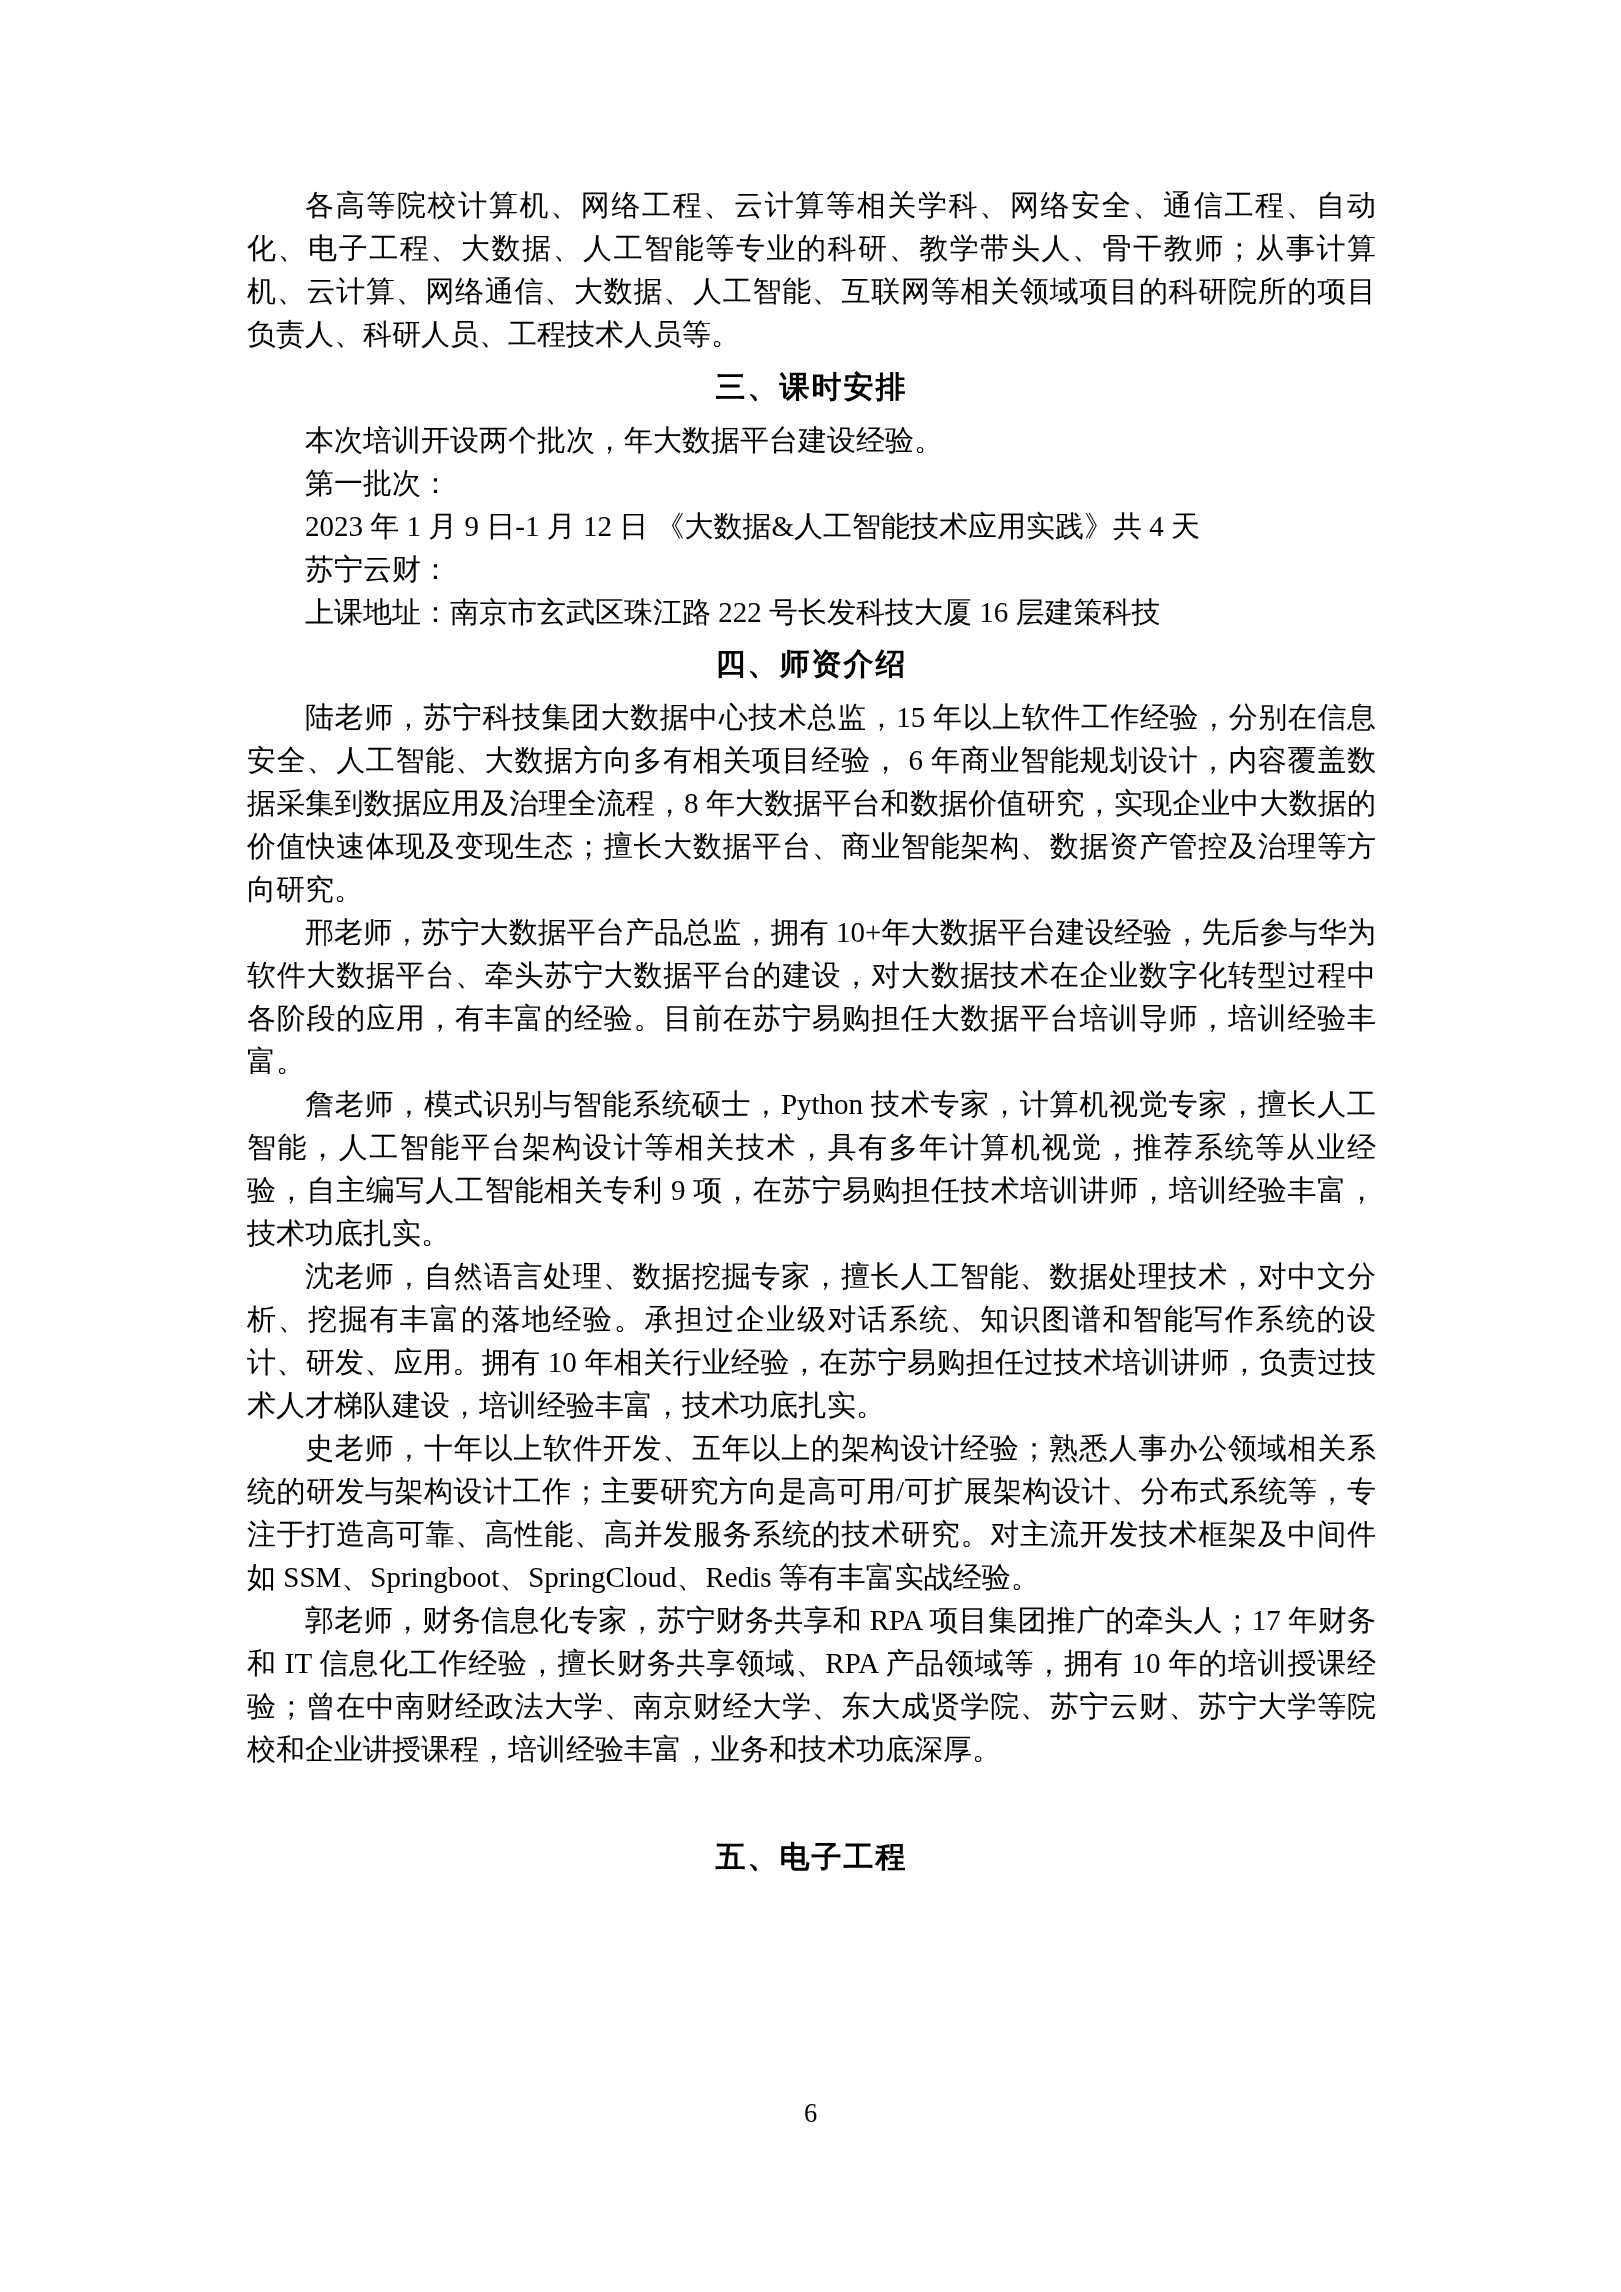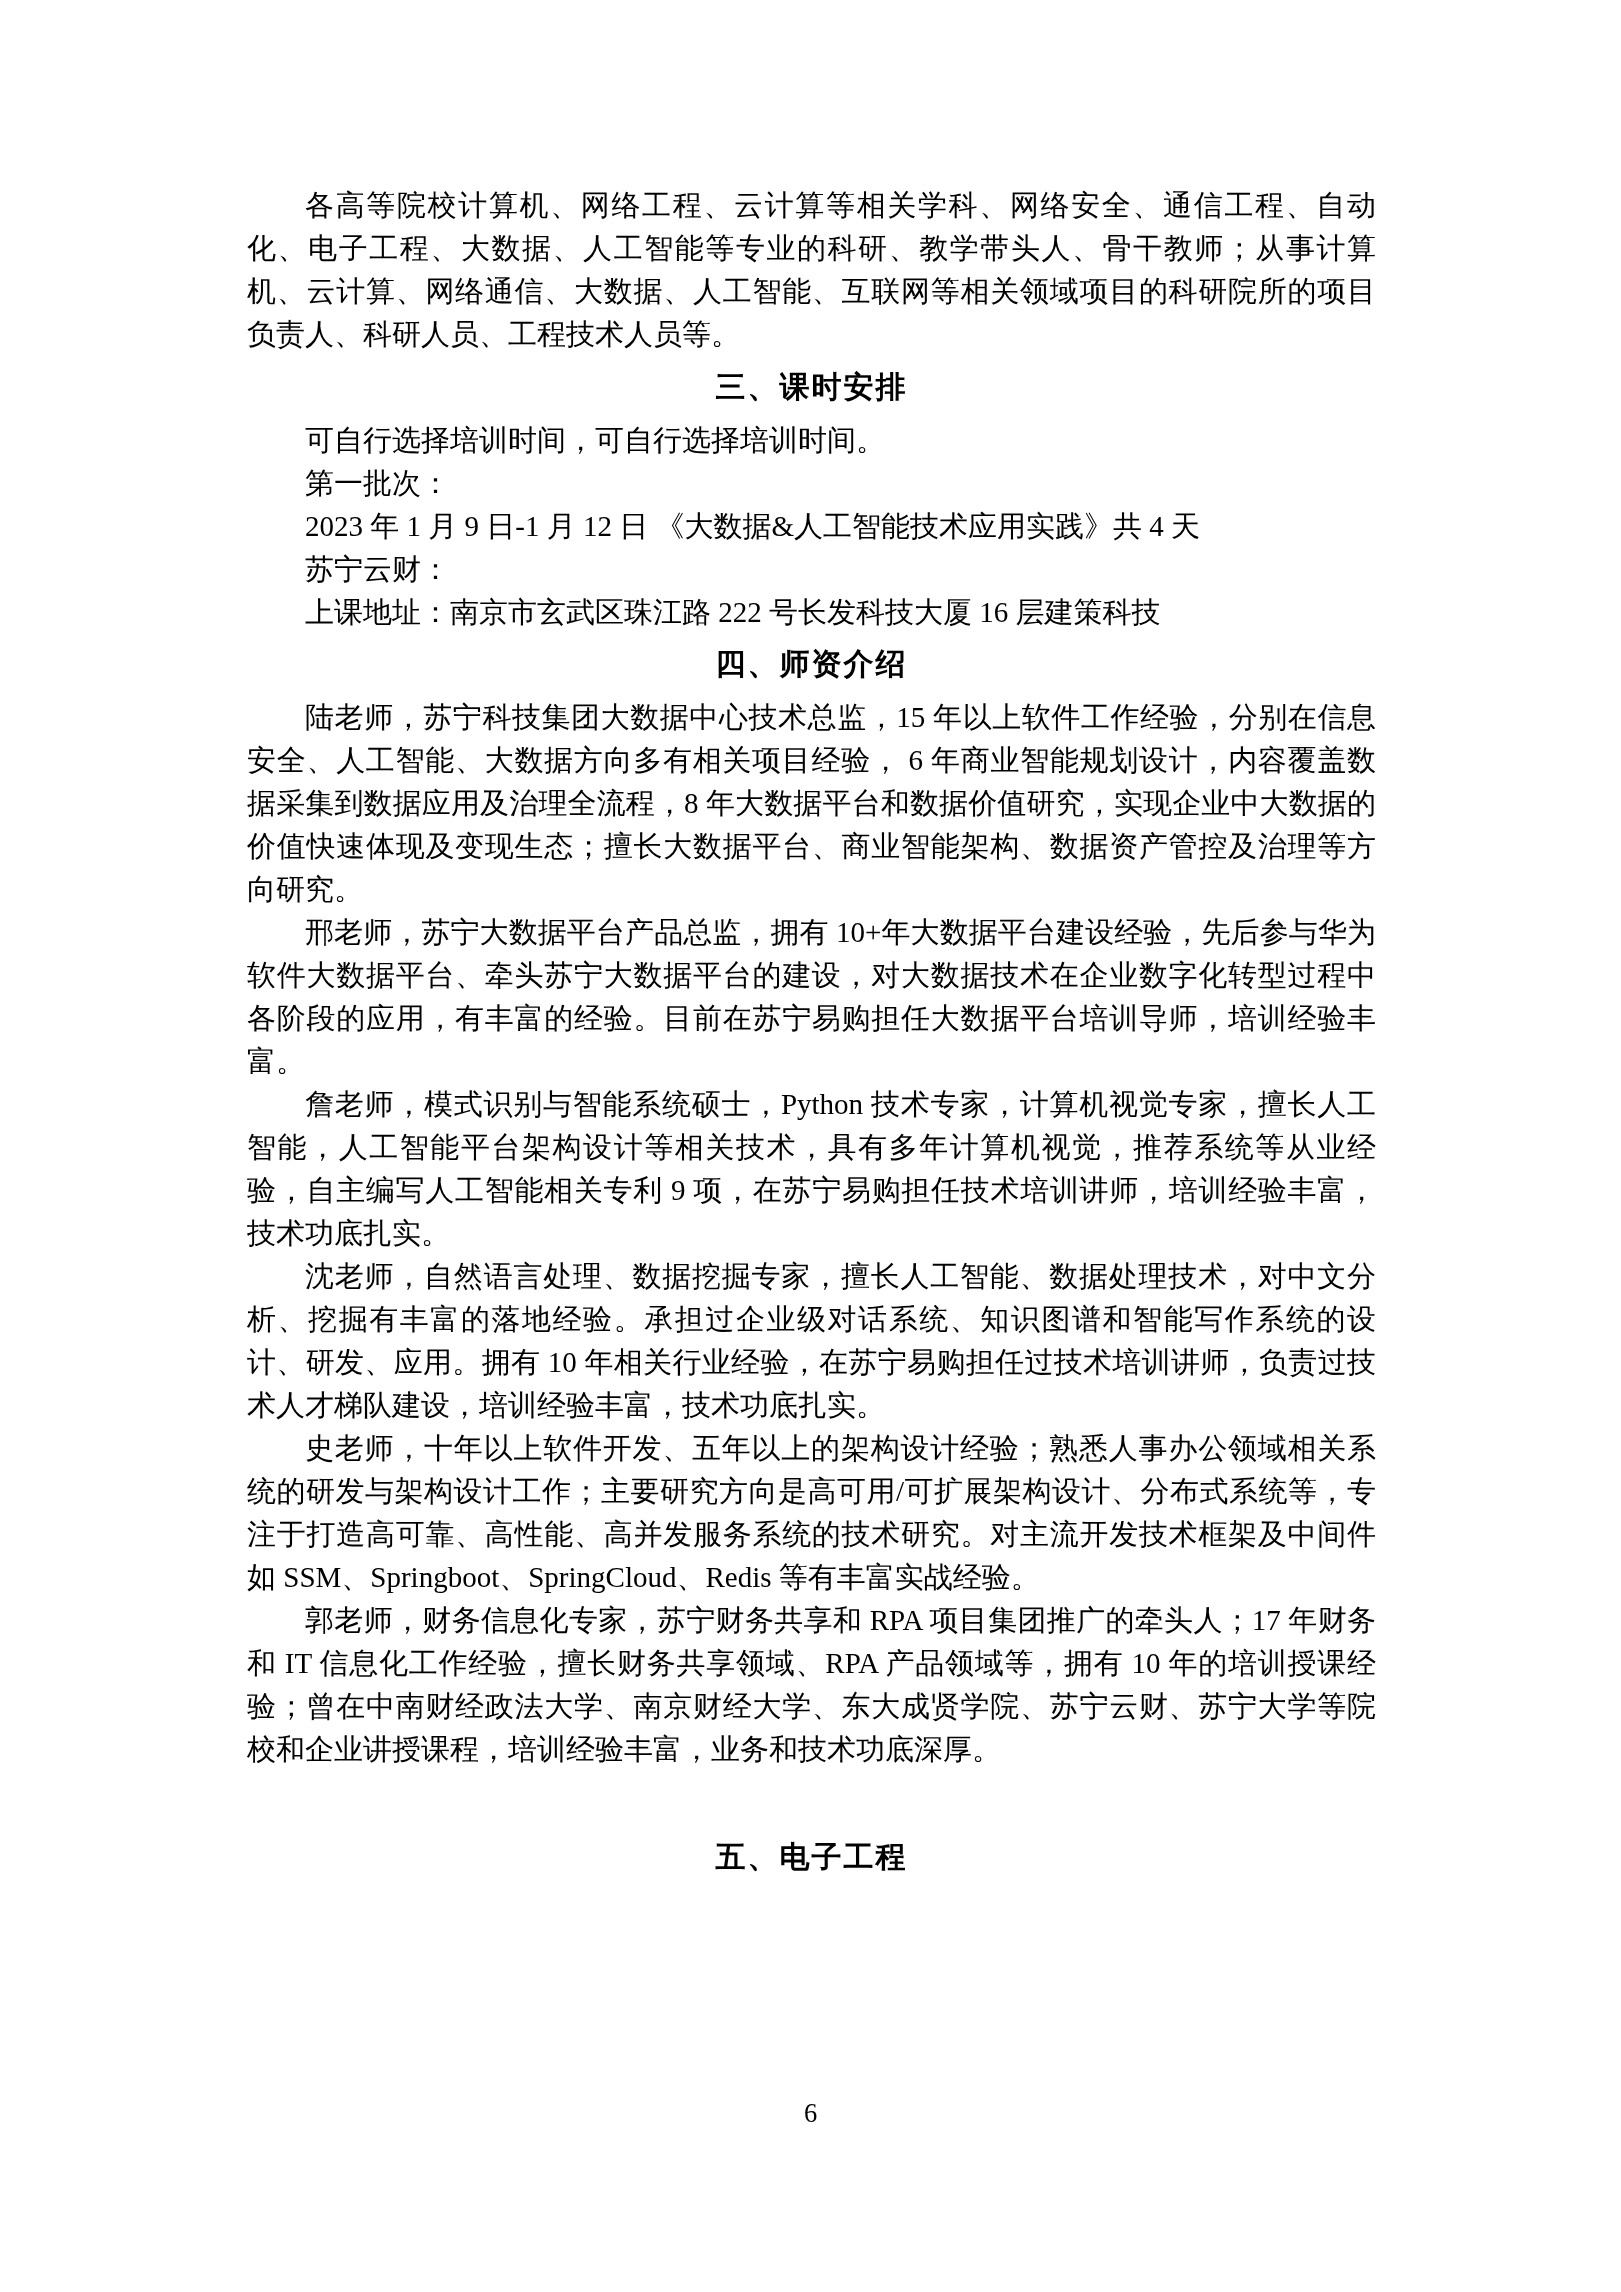--- a/index.html
+++ b/index.html
@@ -66,21 +66,21 @@
 </head>
 <body>
 
 <div class="page">
   <div class="text-block">
 
     <p class="body-par">各高等院校计算机、网络工程、云计算等相关学科、网络安全、通信工程、自动化、电子工程、大数据、人工智能等专业的科研、教学带头人、骨干教师；从事计算机、云计算、网络通信、大数据、人工智能、互联网等相关领域项目的科研院所的项目负责人、科研人员、工程技术人员等。</p>
 
     <h2 class="heading">三、课时安排</h2>
 
-    <p class="line">可自行选择培训时间，可自行选择培训时间。</p>
+    <p class="line">本次培训开设两个批次，年大数据平台建设经验。</p>
     <p class="line">第一批次：</p>
     <p class="line">2023 年 1 月 9 日-1 月 12 日 《大数据&amp;人工智能技术应用实践》共 4 天</p>
     <p class="line">苏宁云财：</p>
     <p class="line">上课地址：南京市玄武区珠江路 222 号长发科技大厦 16 层建策科技</p>
 
     <h2 class="heading">四、师资介绍</h2>
 
     <p class="body-par">陆老师，苏宁科技集团大数据中心技术总监，15 年以上软件工作经验，分别在信息安全、人工智能、大数据方向多有相关项目经验， 6 年商业智能规划设计，内容覆盖数据采集到数据应用及治理全流程，8 年大数据平台和数据价值研究，实现企业中大数据的价值快速体现及变现生态；擅长大数据平台、商业智能架构、数据资产管控及治理等方向研究。</p>
     <p class="body-par">邢老师，苏宁大数据平台产品总监，拥有 10+年大数据平台建设经验，先后参与华为软件大数据平台、牵头苏宁大数据平台的建设，对大数据技术在企业数字化转型过程中各阶段的应用，有丰富的经验。目前在苏宁易购担任大数据平台培训导师，培训经验丰富。</p>
     <p class="body-par">詹老师，模式识别与智能系统硕士，Python 技术专家，计算机视觉专家，擅长人工智能，人工智能平台架构设计等相关技术，具有多年计算机视觉，推荐系统等从业经验，自主编写人工智能相关专利 9 项，在苏宁易购担任技术培训讲师，培训经验丰富，技术功底扎实。</p>

